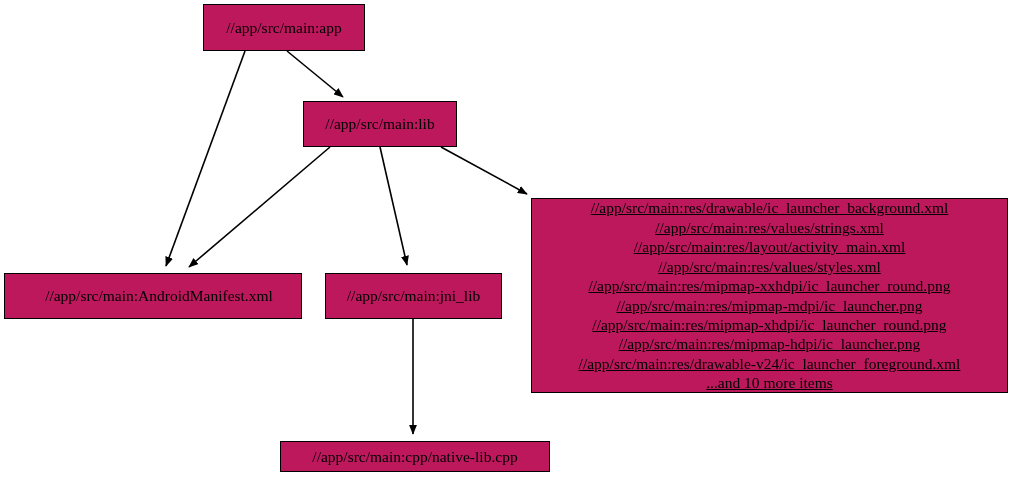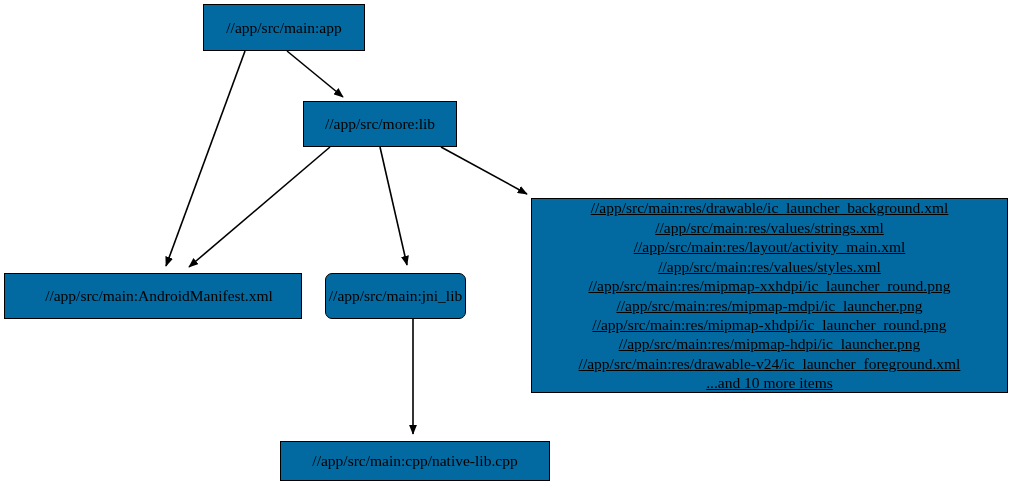--- a/index.html
+++ b/index.html
@@ -19,21 +19,21 @@
     position: absolute;
     left: 0;
     top: 0;
     width: 1018px;
     height: 496px;
   }
   .node {
     position: absolute;
     box-sizing: border-box;
     border: 1px solid #000000;
-    background: #0369a1;
+    background: #be185d;
     display: flex;
     align-items: center;
     justify-content: center;
     color: #000000;
     font-size: 15.5px;
     line-height: 1.0;
     white-space: nowrap;
     z-index: 2;
   }
   .node .label {
@@ -71,41 +71,41 @@
       <path class="edge" fill="none" stroke="#000000" stroke-width="1.6" marker-end="url(#arrowhead)" d="M 441,147 L 527,194"></path>
       <path class="edge" fill="none" stroke="#000000" stroke-width="1.6" marker-end="url(#arrowhead)" d="M 413,319 L 413,434"></path>
     </g>
   </svg>
 
   <div class="node" id="node-app" style="left: 203px; top: 4px; width: 162px; height: 47px;">
     <span class="label">//app/src/main:app</span>
   </div>
 
   <div class="node" id="node-lib" style="left: 303px; top: 101px; width: 154px; height: 46px;">
-    <span class="label">//app/src/more:lib</span>
+    <span class="label">//app/src/main:lib</span>
   </div>
 
   <div class="node" id="node-manifest" style="left: 4px; top: 273px; width: 298px; height: 46px; padding-left: 12px;">
     <span class="label">//app/src/main:AndroidManifest.xml</span>
   </div>
 
-  <div class="node" id="node-jni_lib" style="left: 325px; top: 273px; width: 141px; height: 46px; border-radius: 7px;">
+  <div class="node" id="node-jni_lib" style="left: 325px; top: 273px; width: 177px; height: 46px;">
     <span class="label">//app/src/main:jni_lib</span>
   </div>
 
   <div class="node node-multiline" id="node-res" style="left: 531px; top: 198px; width: 477px; height: 195px;">
     <span class="label">//app/src/main:res/drawable/ic_launcher_background.xml
 //app/src/main:res/values/strings.xml
 //app/src/main:res/layout/activity_main.xml
 //app/src/main:res/values/styles.xml
 //app/src/main:res/mipmap-xxhdpi/ic_launcher_round.png
 //app/src/main:res/mipmap-mdpi/ic_launcher.png
 //app/src/main:res/mipmap-xhdpi/ic_launcher_round.png
 //app/src/main:res/mipmap-hdpi/ic_launcher.png
 //app/src/main:res/drawable-v24/ic_launcher_foreground.xml
 ...and 10 more items</span>
   </div>
 
-  <div class="node" id="node-native_lib" style="left: 280px; top: 441px; width: 270px; height: 40px;">
+  <div class="node" id="node-native_lib" style="left: 280px; top: 441px; width: 270px; height: 31px;">
     <span class="label">//app/src/main:cpp/native-lib.cpp</span>
   </div>
 
 </div>
 
 </body></html>

